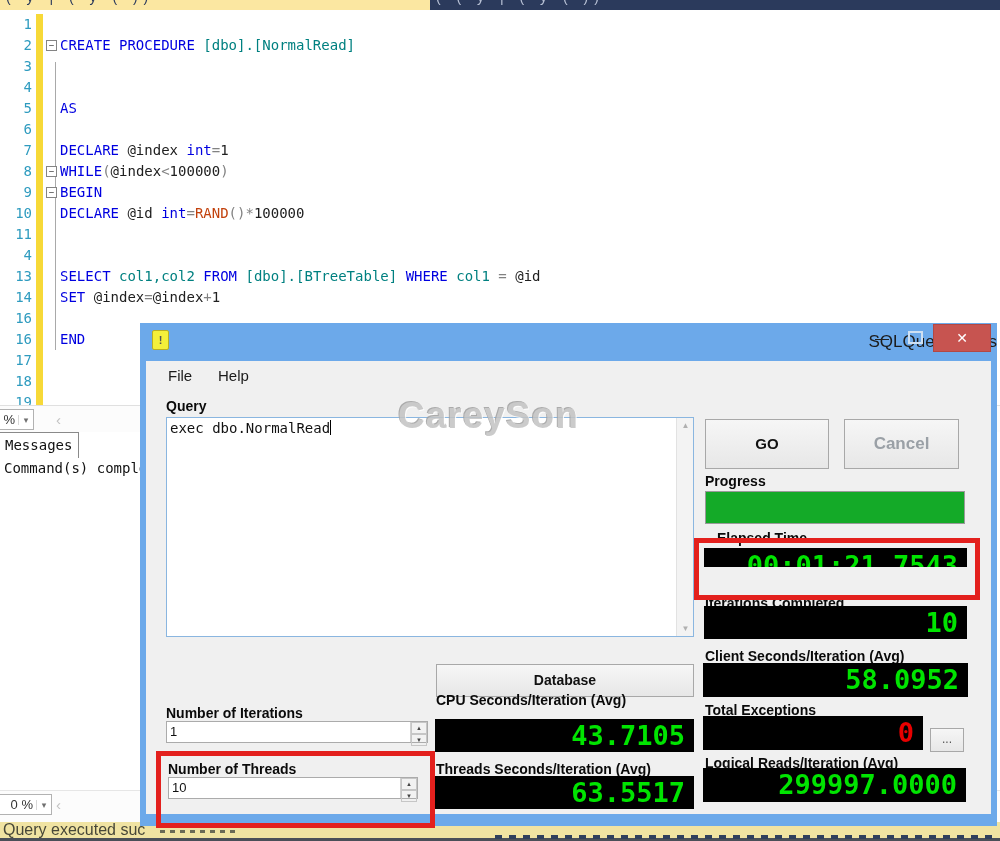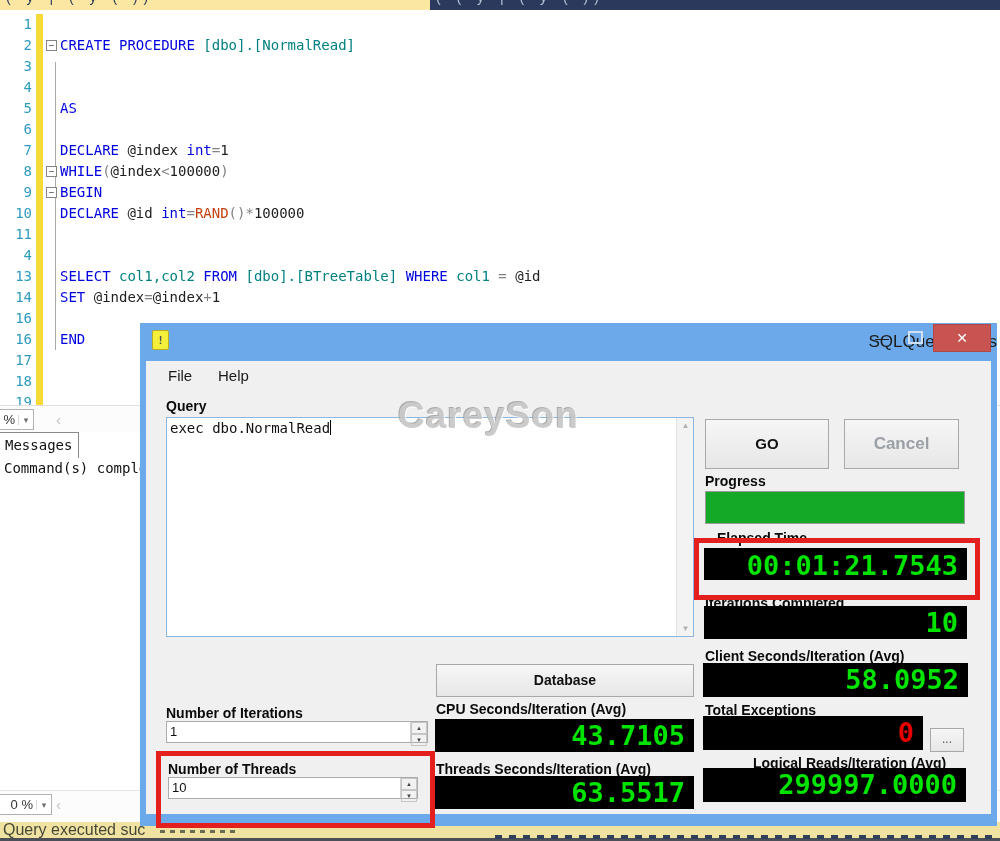--- a/index.html
+++ b/index.html
@@ -207,47 +207,47 @@
       </div>
       <div class="watermark">CareySon</div>
 
       <div class="btn btn-go">GO</div>
       <div class="btn btn-cancel">Cancel</div>
 
       <div class="lbl" style="left:559px; top:112px;">Progress</div>
       <div class="progressbar" style="background: rgb(20, 170, 40);"></div>
 
       <div class="lbl" style="left:559px; top:169px;margin-left:12px;">Elapsed Time</div>
-      <div class="lcd" style="left: 558px; top: 187px; width: 263px; height: 32px; line-height: 36px; color: rgb(0, 228, 0);">00:01:21.7543</div>
+      <div class="lcd" style="left: 558px; top: 187px; width: 263px; height: 19px; line-height: 36px; color: rgb(0, 228, 0);">00:01:21.7543</div>
 
       <div class="lbl" style="left:559px; top:234px;">Iterations Completed</div>
       <div class="lcd" style="left: 558px; top: 245px; width: 263px; height: 33px; line-height: 33px; color: rgb(0, 228, 0);">10</div>
 
       <div class="lbl" style="left:559px; top:287px;">Client Seconds/Iteration (Avg)</div>
       <div class="lcd" style="left: 557px; top: 302px; width: 265px; height: 34px; line-height: 34px; color: rgb(0, 228, 0);">58.0952</div>
 
       <div class="lbl" style="left:559px; top:341px;">Total Exceptions</div>
       <div class="lcd" style="left: 557px; top: 355px; width: 220px; height: 34px; line-height: 34px; color: rgb(232, 0, 0);">0</div>
       <div class="btn btn-dots">...</div>
 
-      <div class="lbl" style="left:559px; top:394px;margin-left:48px;">Logical Reads/Iteration (Avg)</div>
+      <div class="lbl" style="left:559px; top:394px;">Logical Reads/Iteration (Avg)</div>
       <div class="lcd" style="left: 557px; top: 407px; width: 263px; height: 34px; line-height: 34px; color: rgb(0, 228, 0);">299997.0000</div>
 
       <div class="btn btn-wide" style="left:290px; top:303px; width:258px;">Database</div>
 
       <div class="lbl" style="left:20px; top:344px;">Number of Iterations</div>
       <div class="spinner" style="left:20px; top:360px; width:262px;">
         <span class="spin-val">1</span>
         <span class="spin-btns">
           <span>▲</span>
           <span>▼</span>
         </span>
       </div>
 
-      <div class="lbl" style="left:290px; top:340px;">CPU Seconds/Iteration (Avg)</div>
+      <div class="lbl" style="left:290px; top:331px;">CPU Seconds/Iteration (Avg)</div>
       <div class="lcd" style="left: 289px; top: 358px; width: 259px; height: 33px; line-height: 33px; color: rgb(0, 228, 0);">43.7105</div>
 
       <div class="lbl" style="left:22px; top:400px;">Number of Threads</div>
       <div class="spinner" style="left:22px; top:416px; width:250px;">
         <span class="spin-val">10</span>
         <span class="spin-btns">
           <span>▲</span>
           <span>▼</span>
         </span>
       </div>

